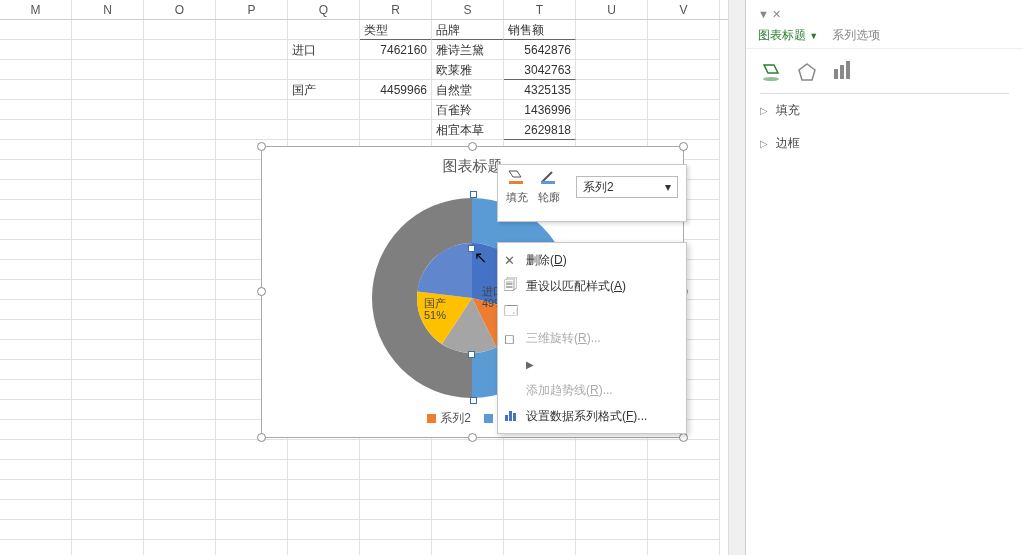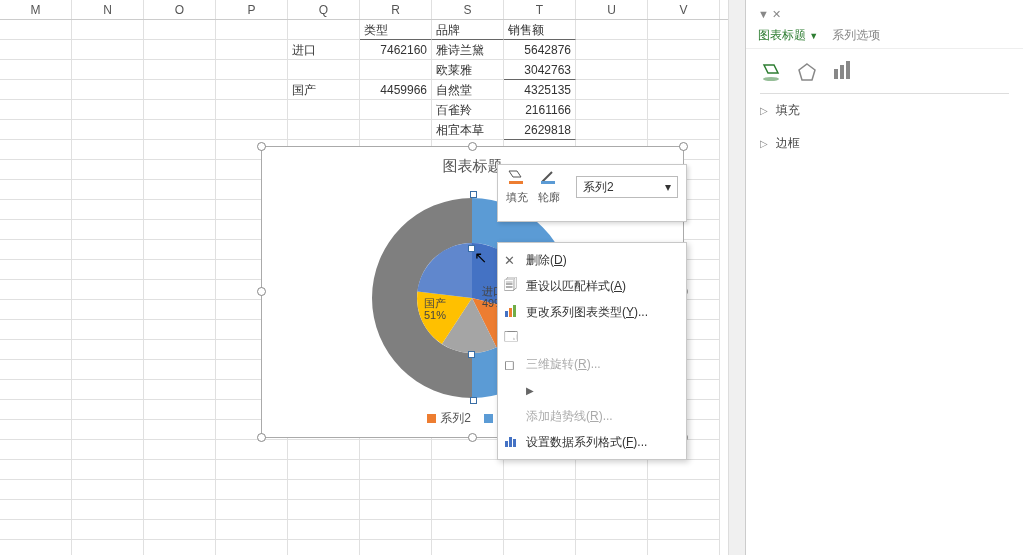--- a/index.html
+++ b/index.html
@@ -363,21 +363,21 @@
       <div class="cell r" style="left: 360px; top: 20px;">7462160</div>
       <div class="cell " style="left: 432px; top: 20px;">雅诗兰黛</div>
       <div class="cell r" style="left: 504px; top: 20px;">5642876</div>
       <div class="cell " style="left: 432px; top: 40px;">欧莱雅</div>
       <div class="cell r bb" style="left: 504px; top: 40px;">3042763</div>
       <div class="cell " style="left: 288px; top: 60px;">国产</div>
       <div class="cell r" style="left: 360px; top: 60px;">4459966</div>
       <div class="cell " style="left: 432px; top: 60px;">自然堂</div>
       <div class="cell r" style="left: 504px; top: 60px;">4325135</div>
       <div class="cell " style="left: 432px; top: 80px;">百雀羚</div>
-      <div class="cell r" style="left: 504px; top: 80px;">2161166</div>
+      <div class="cell r" style="left: 504px; top: 80px;">1436996</div>
       <div class="cell " style="left: 432px; top: 100px;">相宜本草</div>
       <div class="cell r bb" style="left: 504px; top: 100px;">2629818</div>
     </div>
 </div>
 
 <div class="chart-wrap">
   <div class="handle h-tl"></div>
   <div class="handle h-t"></div>
   <div class="handle h-tr"></div>
   <div class="handle h-l"></div>
@@ -442,28 +442,20 @@
 </div>
 
 <div class="ctx">
   <div class="ctx-item">
       <span class="ctx-ico">✕</span>
       <span class="ctx-txt">删除(<u>D</u>)</span>
     </div>
   <div class="ctx-item">
       <span class="ctx-ico">🗐</span>
       <span class="ctx-txt">重设以匹配样式(<u>A</u>)</span>
-    </div>
-  <div class="ctx-item">
-      <span class="ctx-ico"><svg width="14" height="12">
-          <rect x="1" y="6" width="3" height="6" fill="#4472c4"></rect>
-          <rect x="5" y="3" width="3" height="9" fill="#ed7d31"></rect>
-          <rect x="9" y="0" width="3" height="12" fill="#70ad47"></rect>
-        </svg></span>
-      <span class="ctx-txt">更改系列图表类型(<u>Y</u>)...</span>
     </div>
   <div class="ctx-item">
       <span class="ctx-ico">🗔</span>
     </div>
   <div class="ctx-item dis">
       <span class="ctx-ico">◻</span>
       <span class="ctx-txt">三维旋转(<u>R</u>)...</span>
     </div>
   <div class="ctx-item">
       <span class="ctx-ico"></span>

